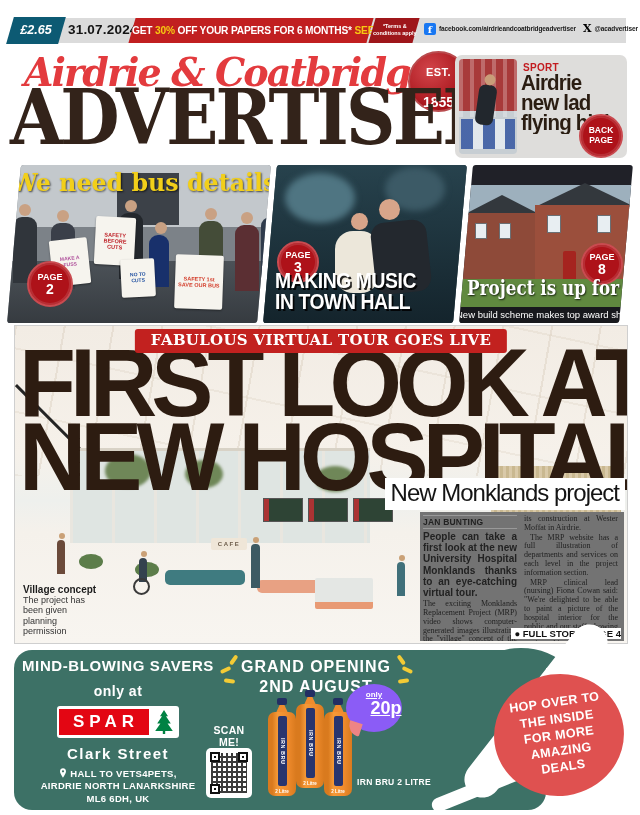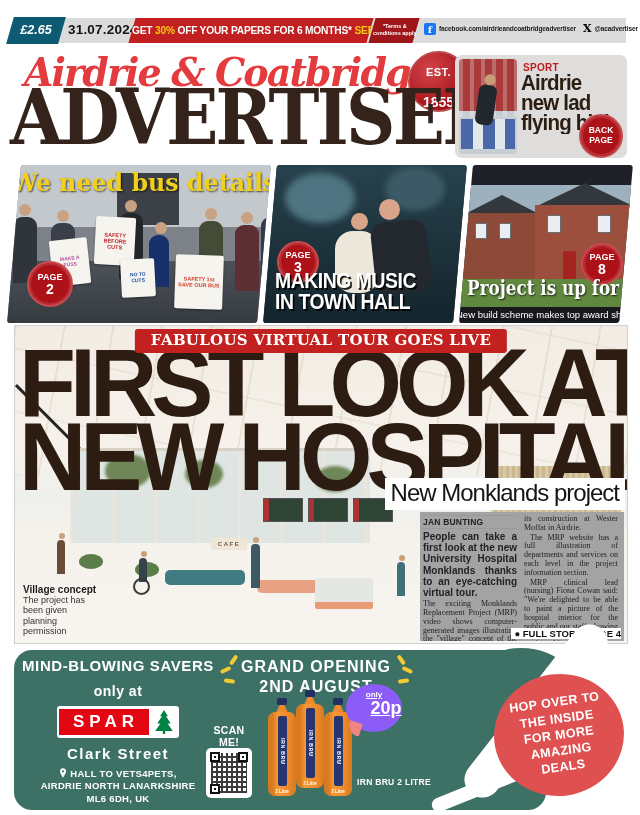--- a/index.html
+++ b/index.html
@@ -122,21 +122,21 @@
   .ms-wheel{left:118px;top:252px;width:13px;height:13px;border:2px solid #3a3a3a;border-radius:50%;background:transparent;}
   .ms-banner{left:50%;top:3px;transform:translateX(-50%);background:#c2211f;color:#fff;border-radius:3px;
      font-family:"DejaVu Serif",serif;font-weight:700;font-size:15px;letter-spacing:.3px;
      padding:2px 16px 4px;white-space:nowrap;}
   .ms-h1{left:4px;font-weight:800;font-size:95px;line-height:1;color:#2d1c11;letter-spacing:-6px;
          white-space:nowrap;transform:scale(.98,1.02);transform-origin:left top;}
   .ms-h1a{top:8px;}
   .ms-h1b{top:82px;}
   .ms-sub{right:2px;top:152px;background:#fff;color:#141414;font-size:24px;letter-spacing:-1px;
           padding:1px 6px 3px;white-space:nowrap;}
-  .ms-panel{left:405px;top:186px;width:204px;height:129px;background:#a3a3a3;padding:3px 3px 2px;
+  .ms-panel{left:405px;top:186px;width:204px;height:129px;background:#737373;padding:3px 3px 2px;
             box-sizing:border-box;display:flex;gap:7px;overflow:hidden;}
   .col{width:94px;}
   .byline{font-size:8.5px;font-weight:800;color:#222;border-top:1px solid #999;border-bottom:1px solid #999;
           padding:1px 0;margin-bottom:2px;letter-spacing:.2px;}
   .intro{font-size:10px;font-weight:800;line-height:1.12;color:#222;text-align:justify;margin-bottom:2px;}
   .bodytx{font-family:"Liberation Serif",serif;font-size:8px;line-height:1.1;color:#222;text-align:justify;}
   .ind{text-indent:6px;margin-top:1px;}
   .fullstory{position:absolute;right:3px;bottom:2px;background:#fff;font-size:9.5px;font-weight:800;color:#111;padding-left:3px;}
   .ms-caption{left:8px;top:258px;width:112px;}
   .cap-t{font-size:10px;font-weight:800;color:#1c1c1c;}

